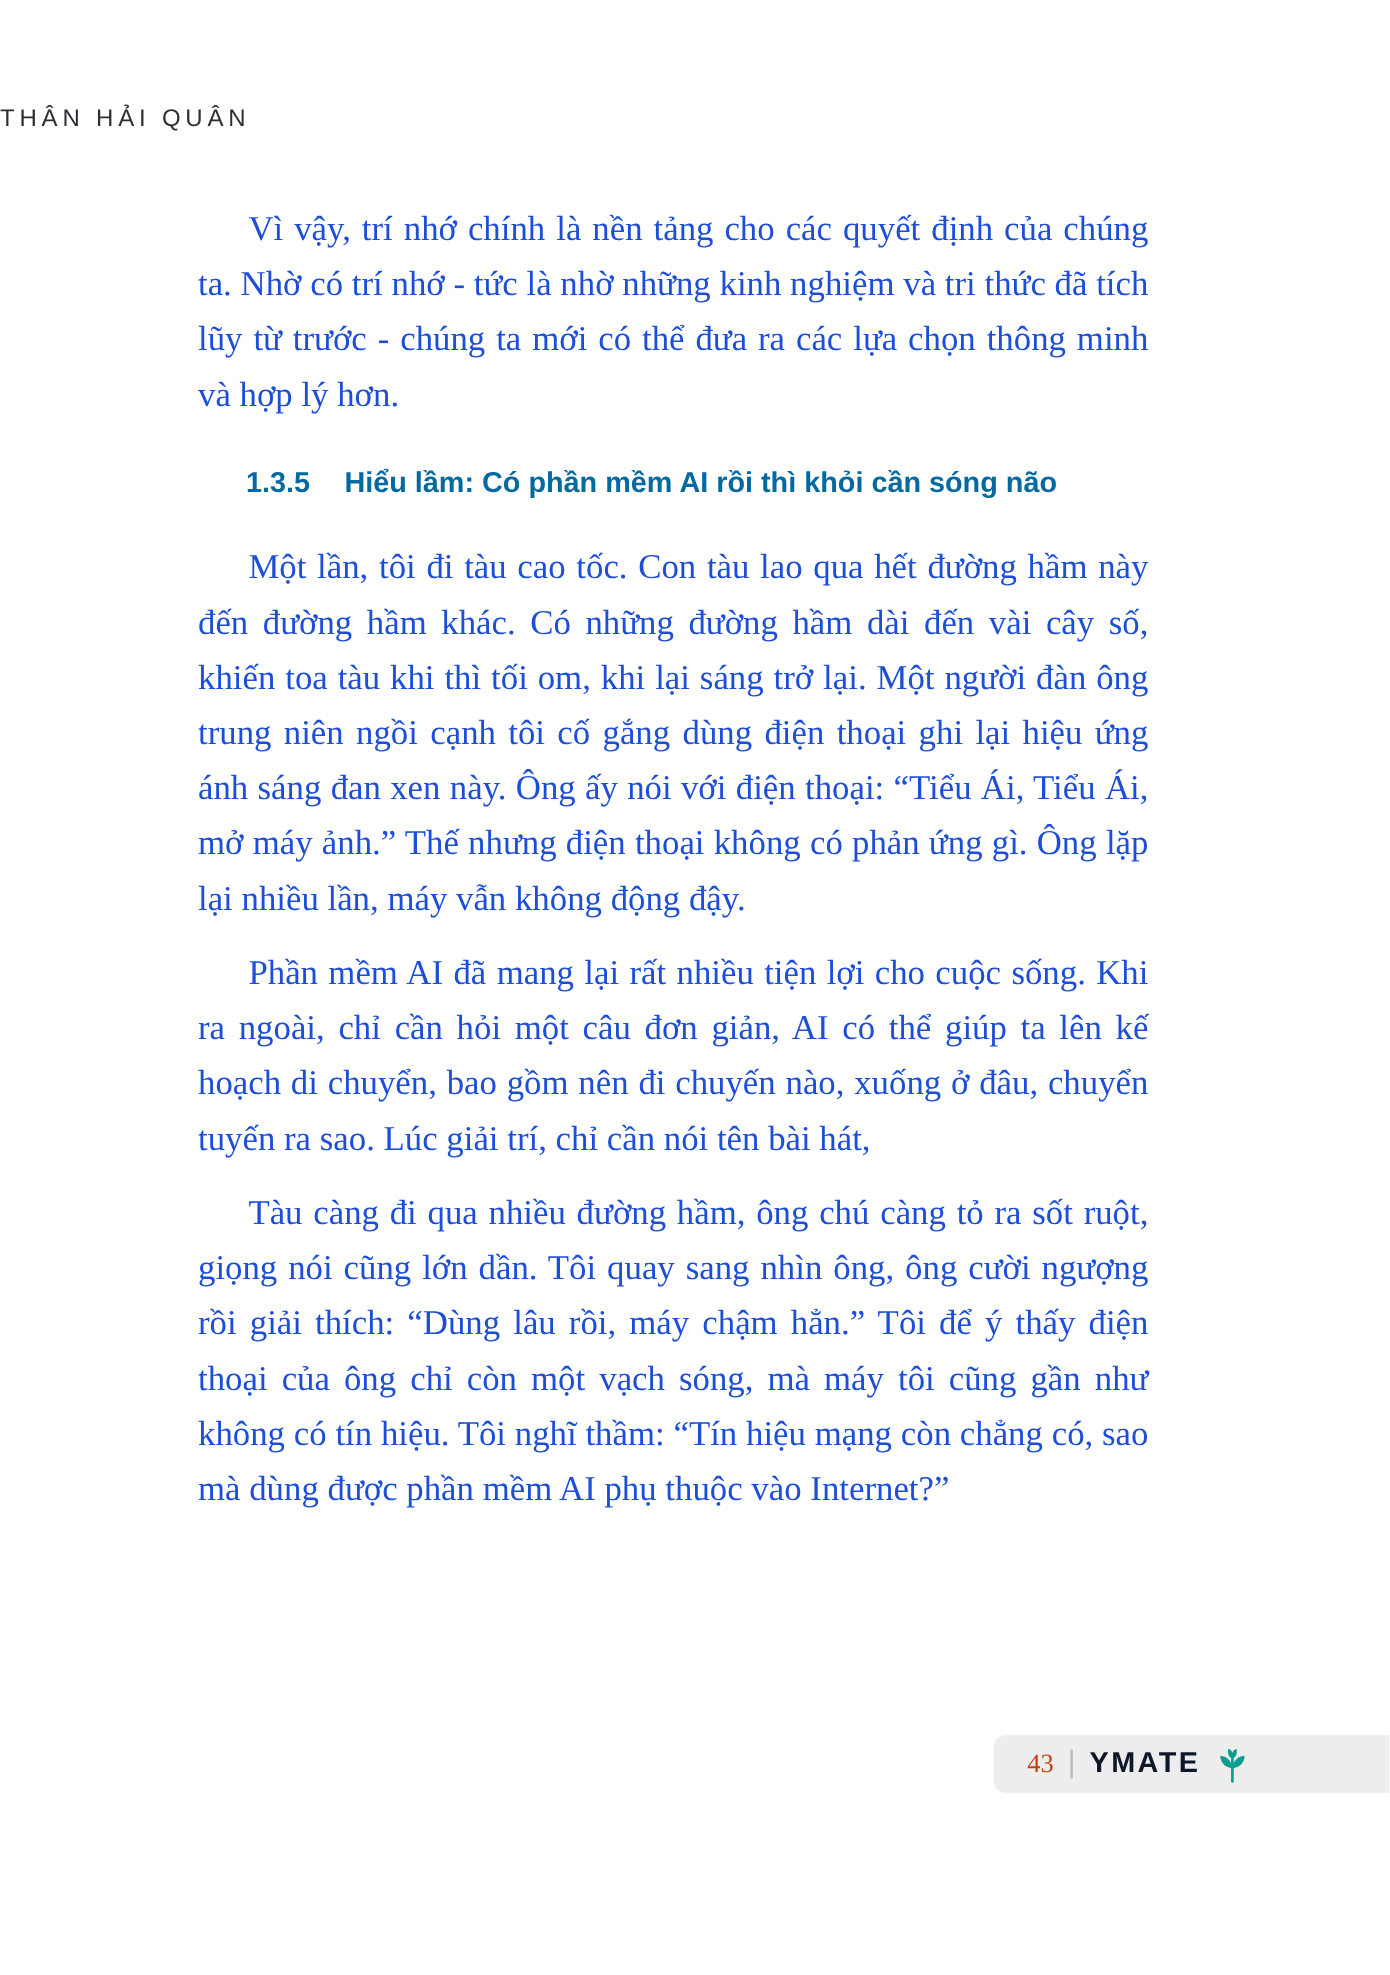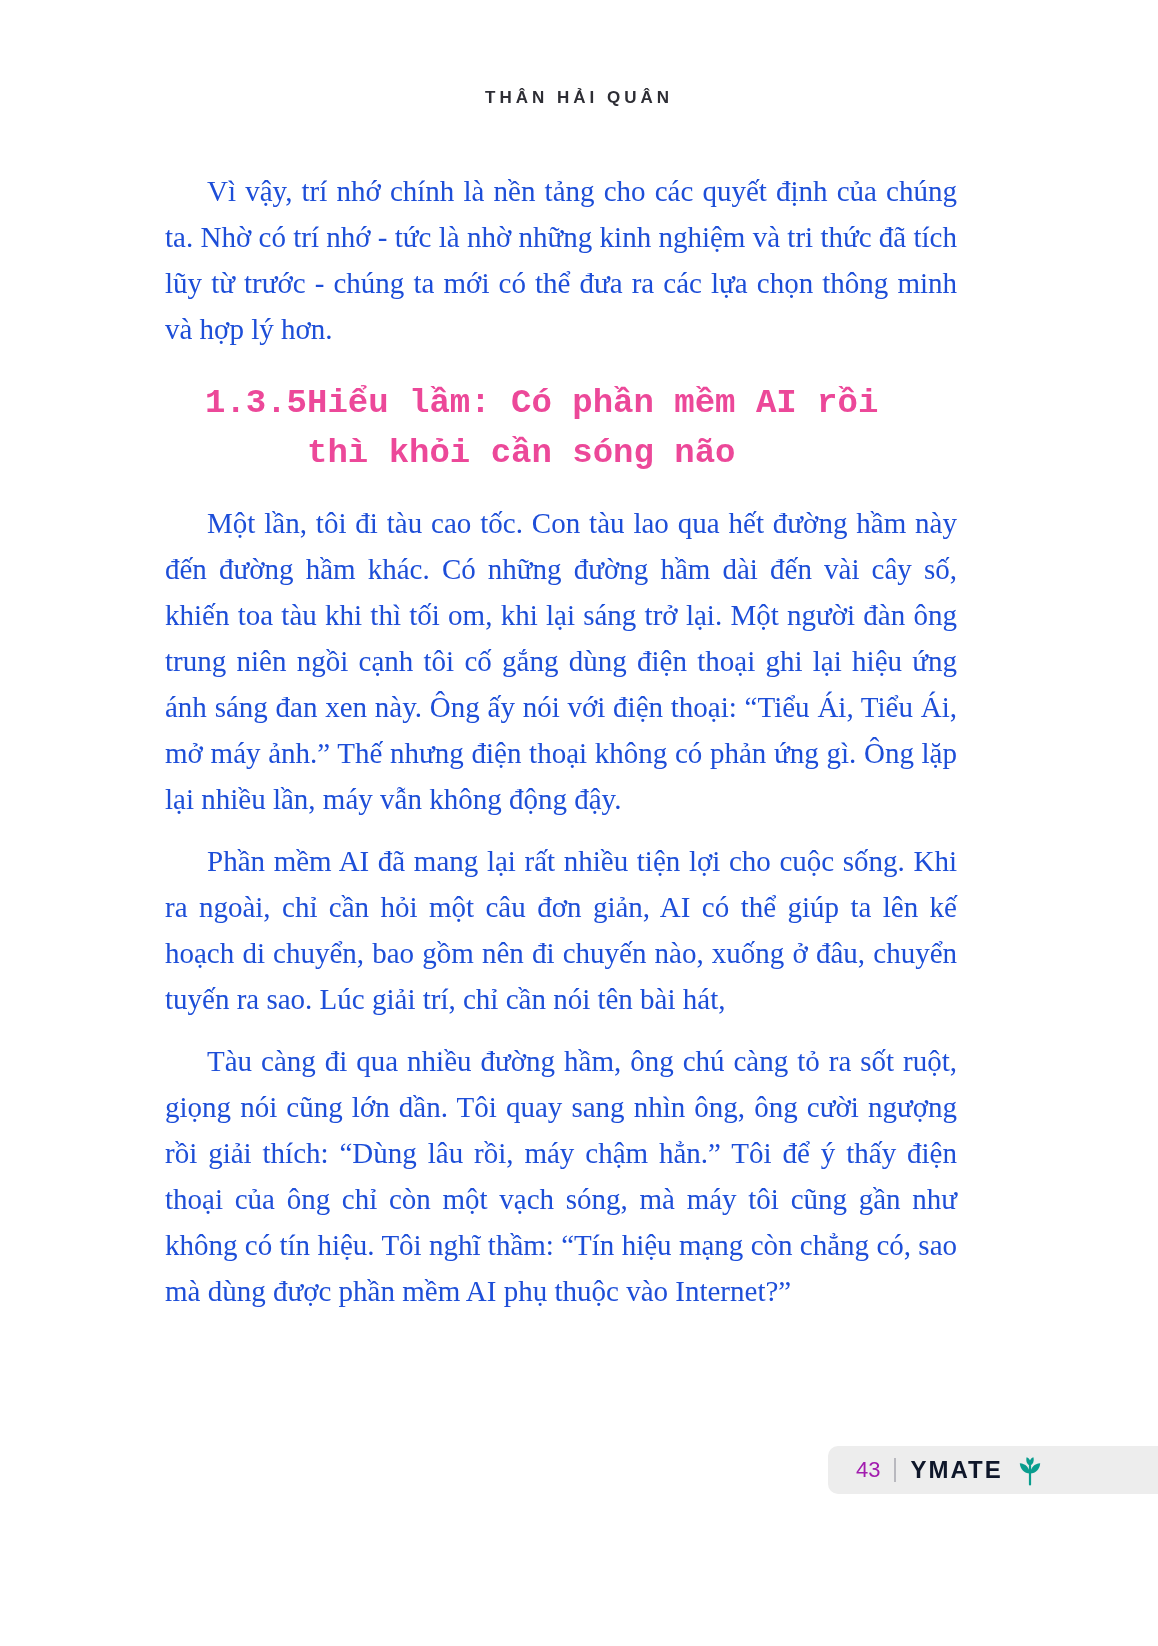--- a/index.html
+++ b/index.html
@@ -13,50 +13,49 @@
     height: 1646px;
     background: #ffffff;
     overflow: hidden;
     font-family: "Liberation Serif", serif;
   }
   .running-header {
     position: absolute;
     top: 88px;
     left: 0;
     width: 100%;
-    text-align: center;
     font-family: "Liberation Sans", sans-serif;
-    font-size: 17px;
+    font-size: 20px;
     letter-spacing: 4px;
     color: #2e2e35;
-    font-weight: 700;
+    font-weight: 400;
   }
   .content {
     position: absolute;
     top: 168px;
     left: 165px;
     width: 792px;
   }
   .para {
     font-size: 29px;
     line-height: 46px;
     color: #1d4ed8;
     text-align: justify;
     text-indent: 42px;
     margin: 0 0 16px 0;
   }
   .section-heading {
     display: flex;
     align-items: flex-start;
     margin: 26px 0 22px 40px;
-    font-family: Liberation Mono, monospace;
+    font-family: Liberation Sans, sans-serif;
     font-weight: 700;
-    font-size: 34px;
+    font-size: 24px;
     line-height: 50px;
-    color: #ec4899;
+    color: #0369a1;
   }
   .section-heading .num {
     flex: 0 0 82px;
   }
   .section-heading .txt {
     max-width: 630px;
   }
   .footer-bar {
     position: absolute;
     top: 1446px;
@@ -64,23 +63,23 @@
     width: 330px;
     height: 48px;
     background: #ededed;
     border-radius: 10px 0 0 10px;
     display: flex;
     align-items: center;
     padding-left: 28px;
     box-sizing: border-box;
   }
   .footer-bar .page-num {
-    font-family: Liberation Sans, sans-serif;
+    font-family: Liberation Serif, serif;
     font-size: 22px;
-    color: #a21caf;
+    color: #c2410c;
   }
   .footer-bar .divider {
     width: 2px;
     height: 24px;
     background: #b9b9bf;
     margin: 0 14px;
   }
   .footer-bar .brand {
     font-family: "Liberation Sans", sans-serif;
     font-weight: 700;

